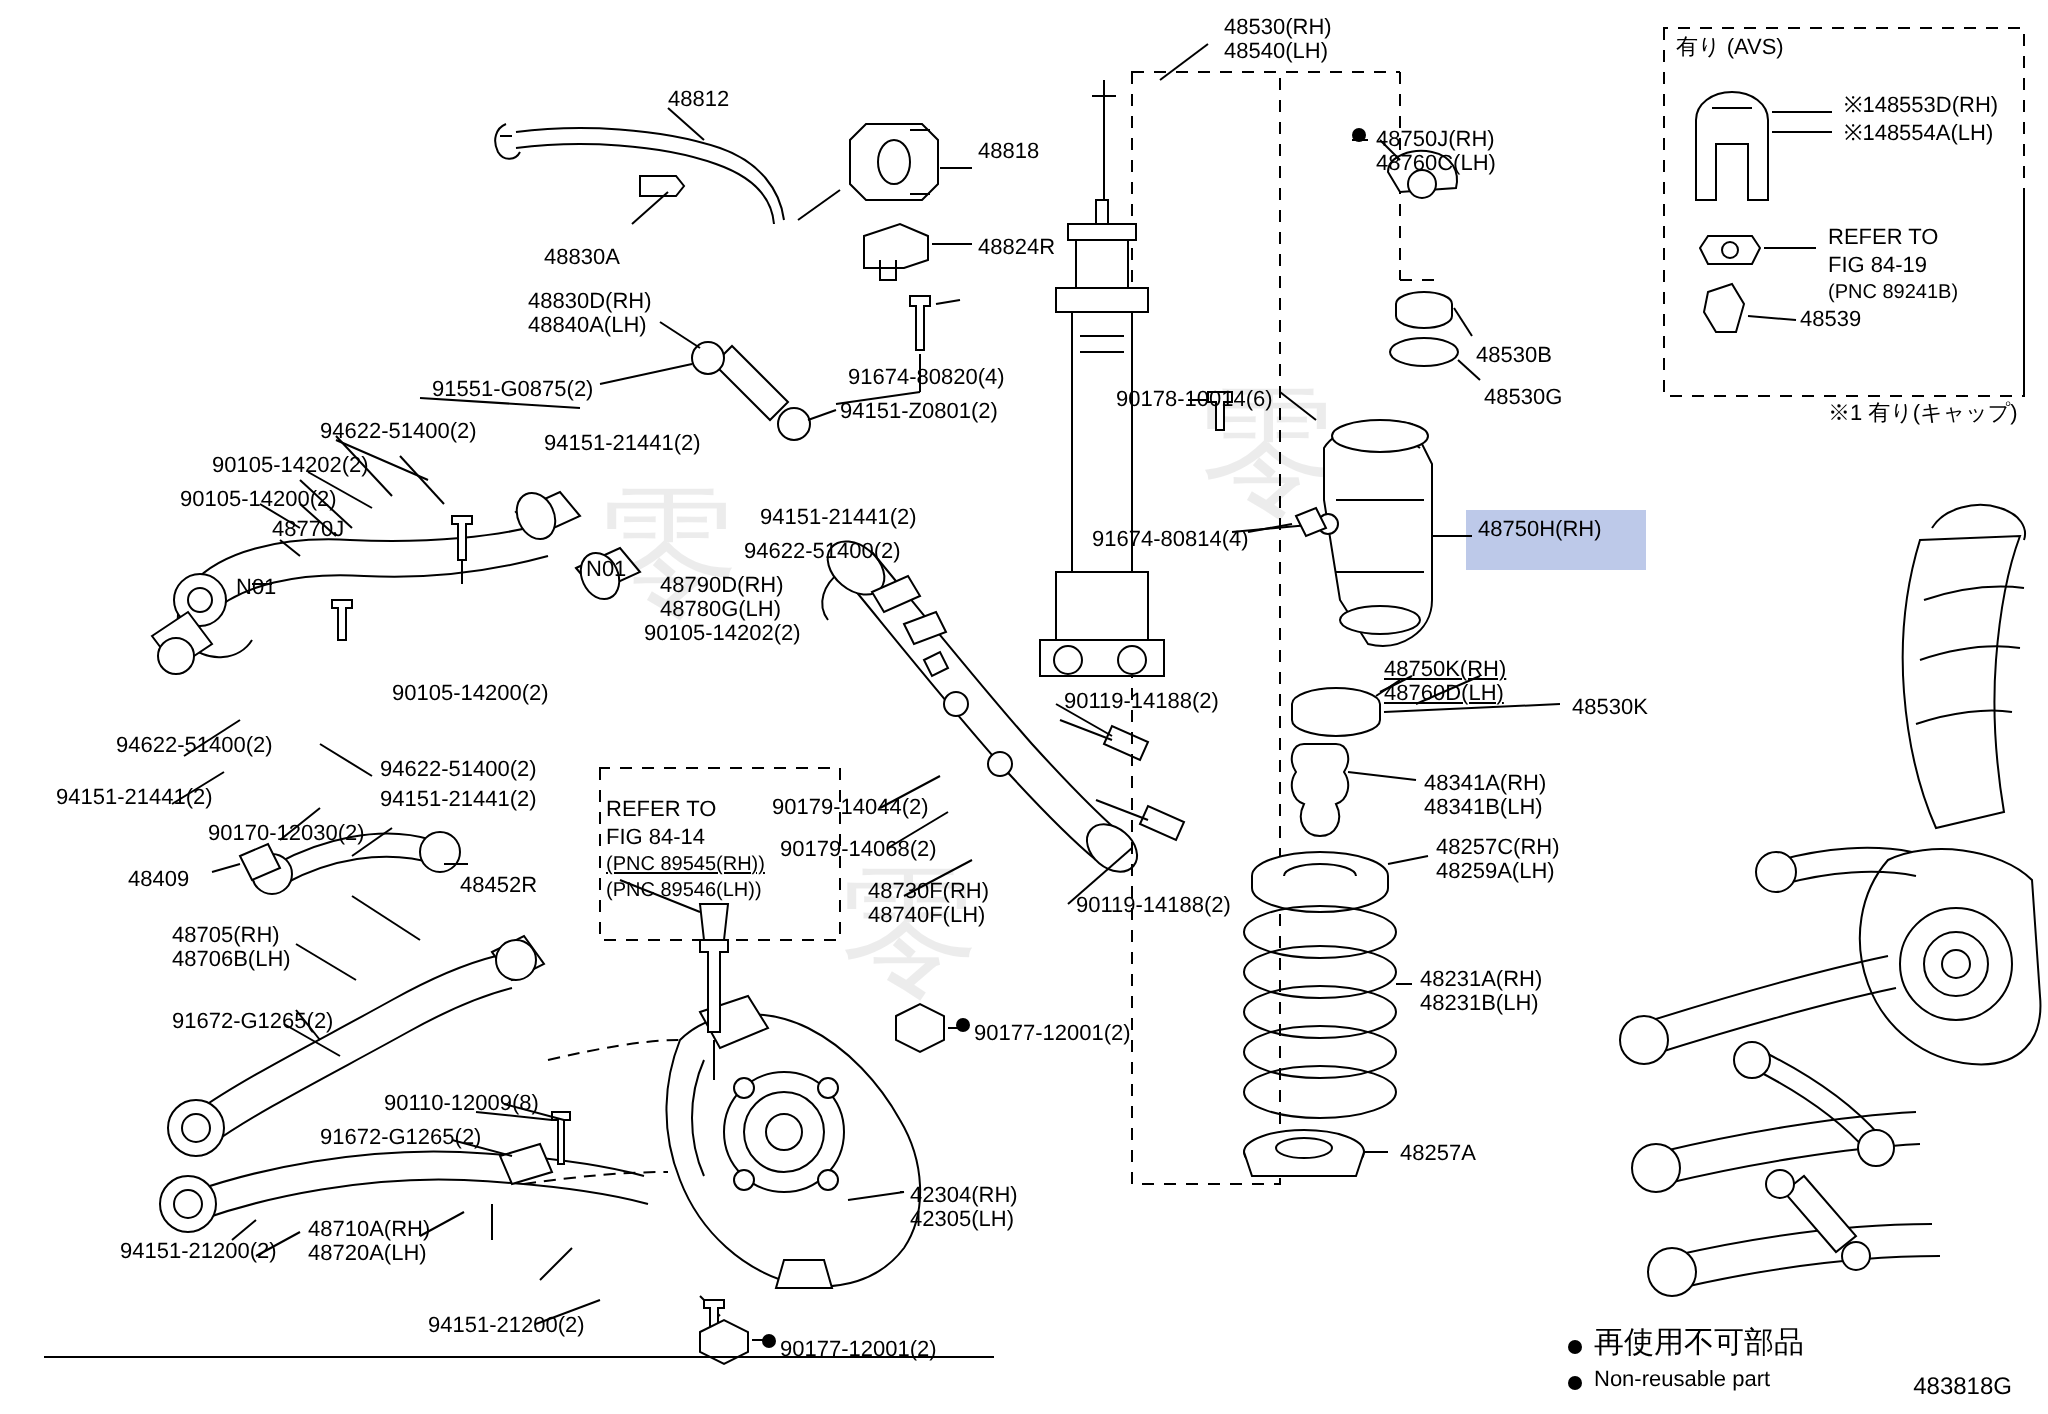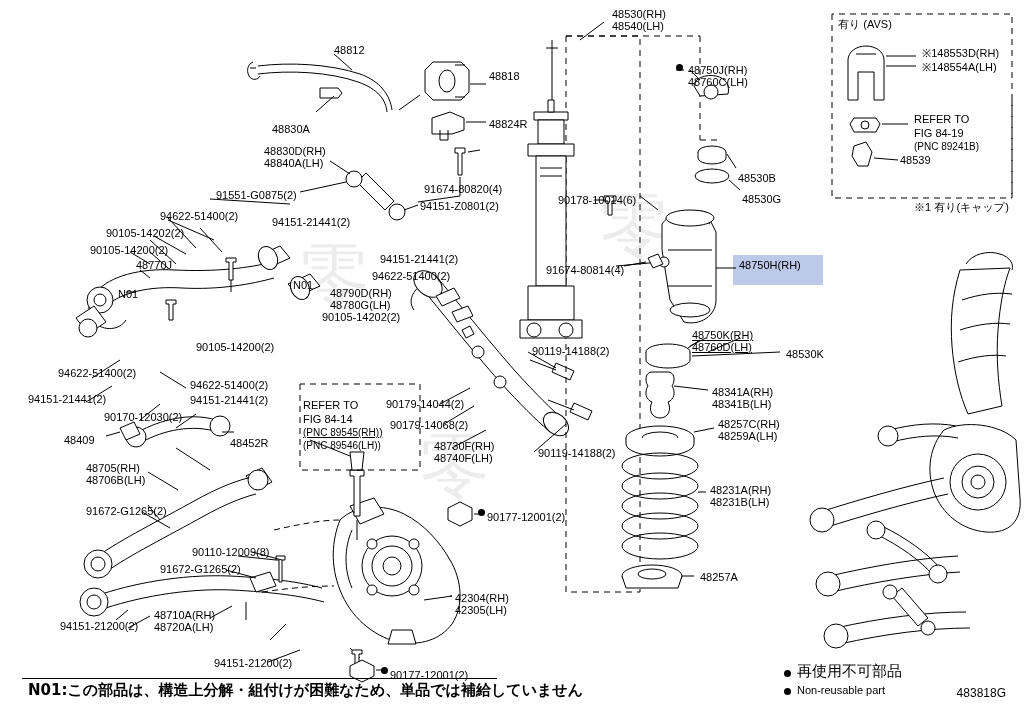--- a/index.html
+++ b/index.html
@@ -455,17 +455,16 @@
   <div class="lbl" style="left:914px;top:201px;">※1 有り(キャップ)</div>
 
   <div class="lbl" style="left:303px;top:399px;">REFER TO</div>
   <div class="lbl" style="left:303px;top:413px;">FIG 84-14</div>
   <div class="lbl small" style="left:303px;top:427px;text-decoration:underline;">(PNC 89545(RH))</div>
   <div class="lbl small" style="left:303px;top:440px;">(PNC 89546(LH))</div>
 
   <div class="lbl jp" style="left:797px;top:665px;">再使用不可部品</div>
   <div class="lbl" style="left:797px;top:684px;text-align:center;">Non-reusable part</div>
 
-  <div class="lbl jp bold" style="left:28px;top:684px;">N01:この部品は、構造上分解・組付けが困難なため、単品では補給していません</div>
 
   <div class="lbl diagcode">483818G</div>
 
 </div>
 
 </body></html>

